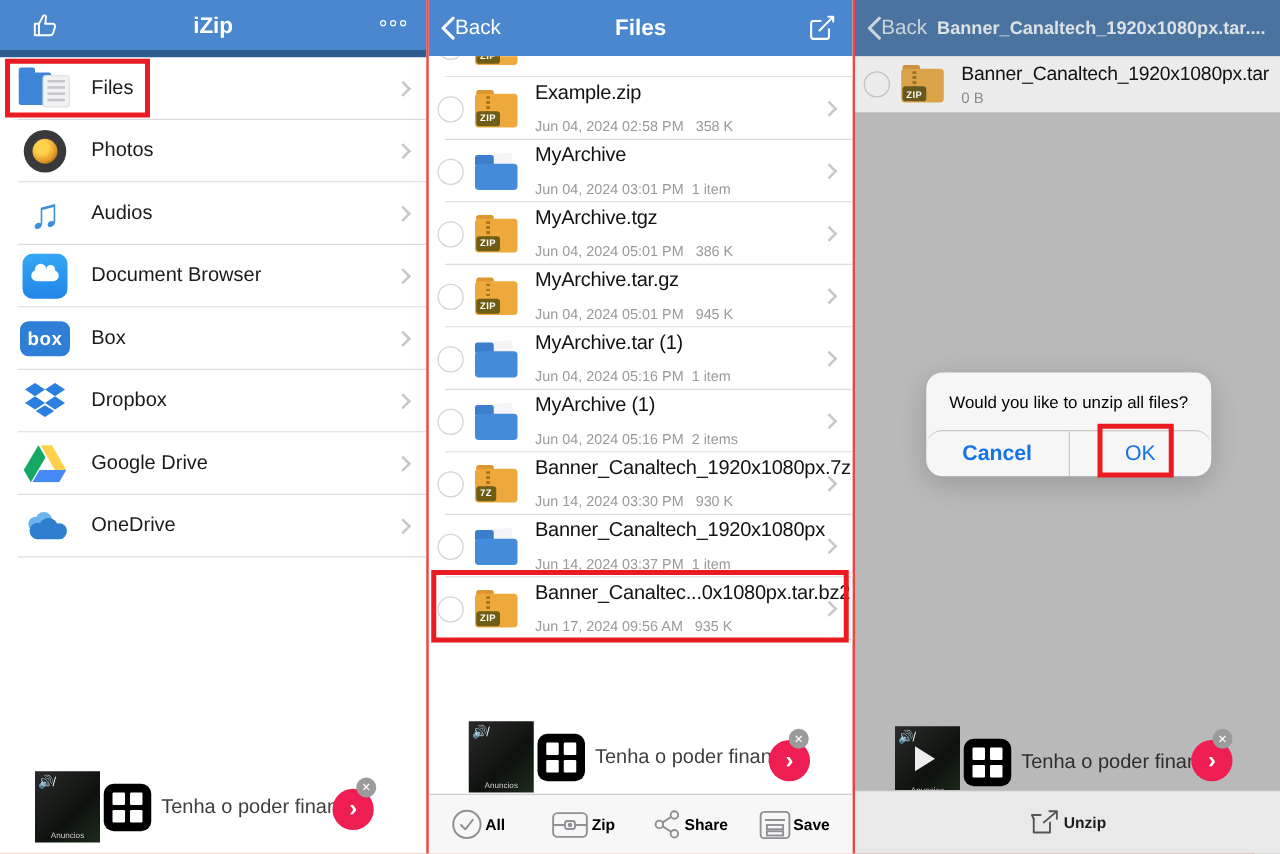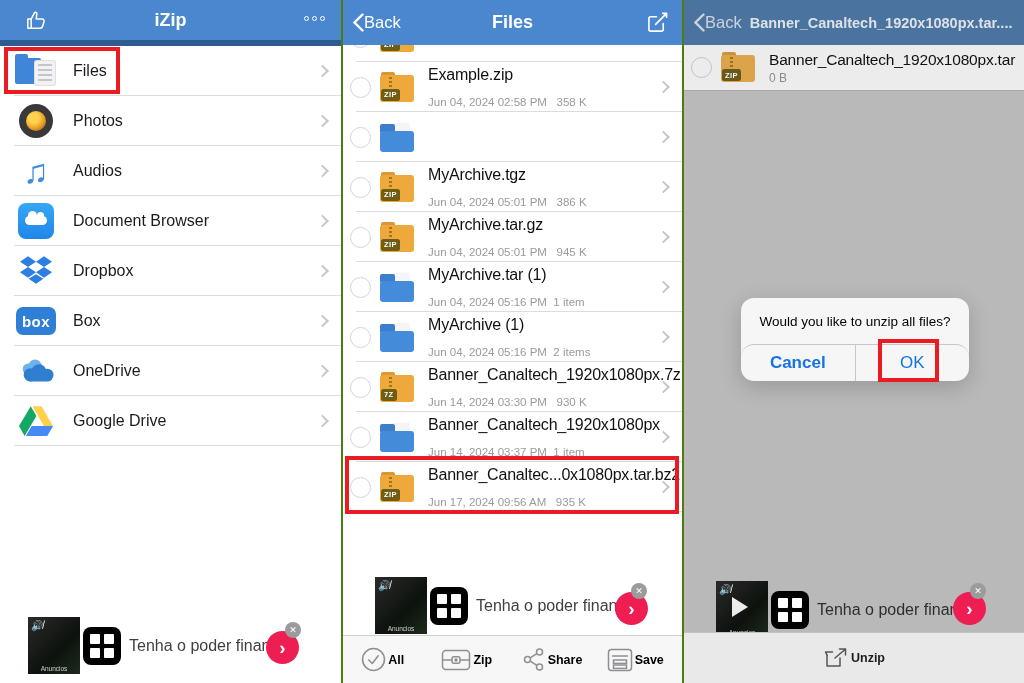--- a/index.html
+++ b/index.html
@@ -1,18 +1,18 @@
 <!DOCTYPE html>
 <html><head>
 <meta charset="utf-8">
 <style>
   * { margin:0; padding:0; box-sizing:border-box; }
   html,body { width:1024px; height:683px; overflow:hidden; background:#fff;
               font-family:"Liberation Sans", sans-serif; }
-  .stage { position:relative; width:1004px; height:683px; background:#4d7c0f; }
+  .stage { position:relative; width:1004px; height:683px; background:#ef4444; }
   .panel { position:absolute; top:0; height:683px; overflow:hidden; background:#fff; }
   #panel-left  { left:0;   width:341px; }
   #panel-mid   { left:343px; width:339px; }
   #panel-right { left:684px; width:340px; background:#b9b9b9; }
 
   
   .hdr { position:absolute; left:0; right:0; top:0; display:flex; align-items:center; color:#fff; }
   .hdr-blue { background:#4a87ce; }
   .hdr-dim  { background:#4a739f; }
   #panel-left  .hdr { height:40px; }
@@ -182,67 +182,67 @@
         <span class="micon">
             <span class="ic-docbrowser">
               <span class="cloud"></span>
             </span>
           </span>
         <span class="mlabel">Document Browser</span>
         <span class="chev"></span>
       </div>
       <div class="mitem">
         <span class="micon">
+          <span class="ic-box">box</span>
+        </span>
+        <span class="mlabel">Box</span>
+        <span class="chev"></span>
+      </div>
+      <div class="mitem">
+        <span class="micon">
           <svg width="32" height="30" viewBox="0 0 24 22" fill="#2a7fe0">
             <polygon points="6,0 0,4 6,8 12,4"></polygon>
               <polygon points="18,0 12,4 18,8 24,4"></polygon>
             <polygon points="6,8 0,12 6,16 12,12"></polygon>
               <polygon points="18,8 12,12 18,16 24,12"></polygon>
             <polygon points="6.5,16.8 12,20.5 17.5,16.8 12,13.4"></polygon>
           </svg>
         </span>
         <span class="mlabel">Dropbox</span>
         <span class="chev"></span>
       </div>
       <div class="mitem">
         <span class="micon">
-          <span class="ic-box">box</span>
-        </span>
-        <span class="mlabel">Box</span>
+          <svg width="34" height="30" viewBox="0 0 24 21">
+            <polygon points="8.3,0 0,14 4,21 12.3,7" fill="#16a765"></polygon>
+            <polygon points="9.6,0 15.9,0 24,14 17.6,14" fill="#ffd04b"></polygon>
+            <polygon points="4.9,21 8.9,14 24,14 20,21" fill="#4688f4"></polygon>
+          </svg>
+        </span>
+        <span class="mlabel">Google Drive</span>
         <span class="chev"></span>
       </div>
       <div class="mitem">
         <span class="micon">
           <svg width="38" height="26" viewBox="0 0 40 26">
             <g fill="#6db3ec">
                 <circle cx="12" cy="11" r="6"></circle>
                 <circle cx="19" cy="8" r="7"></circle>
               </g>
             <g fill="#2f7fd0">
                 <circle cx="14" cy="17" r="7"></circle>
                 <circle cx="23" cy="14" r="8"></circle>
                 <circle cx="32" cy="17" r="6.5"></circle>
                 <rect x="10" y="15" width="27" height="9" rx="4.5"></rect>
               </g>
           </svg>
         </span>
         <span class="mlabel">OneDrive</span>
         <span class="chev"></span>
       </div>
-      <div class="mitem">
-        <span class="micon">
-          <svg width="34" height="30" viewBox="0 0 24 21">
-            <polygon points="8.3,0 0,14 4,21 12.3,7" fill="#16a765"></polygon>
-            <polygon points="9.6,0 15.9,0 24,14 17.6,14" fill="#ffd04b"></polygon>
-            <polygon points="4.9,21 8.9,14 24,14 20,21" fill="#4688f4"></polygon>
-          </svg>
-        </span>
-        <span class="mlabel">Google Drive</span>
-        <span class="chev"></span>
-      </div>
     </div>
 
     <div class="redbox" style="left:4px; top:47px; width:116px; height:47px;"></div>
 
     <div class="ad" style="left:28px; top:617px;">
       <span class="ad-thumb">
         <span class="mute">🔊̸</span>
         <span class="cap">Anuncios</span>
       </span>
       <span class="ad-logo">
@@ -302,20 +302,24 @@
         <span class="chev"></span>
       </div>
 
       <div class="frow">
         <span class="selc"></span>
         <span class="ficon folderic">
             <span class="fpap"></span>
             <span class="ftab"></span>
             <span class="fbody"></span>
           </span>
+        <span class="rtext">
+            <span class="rtitle">MyArchive</span>
+            <span class="rsub">Jun 04, 2024 03:01 PM  1 item</span>
+          </span>
         <span class="chev"></span>
       </div>
 
       <div class="frow">
         <span class="selc"></span>
         <span class="ficon zipic">
             <span class="ftab"></span>
             <span class="fbody"></span>
             <span class="fzip"></span>
             <span class="fbadge">ZIP</span>

